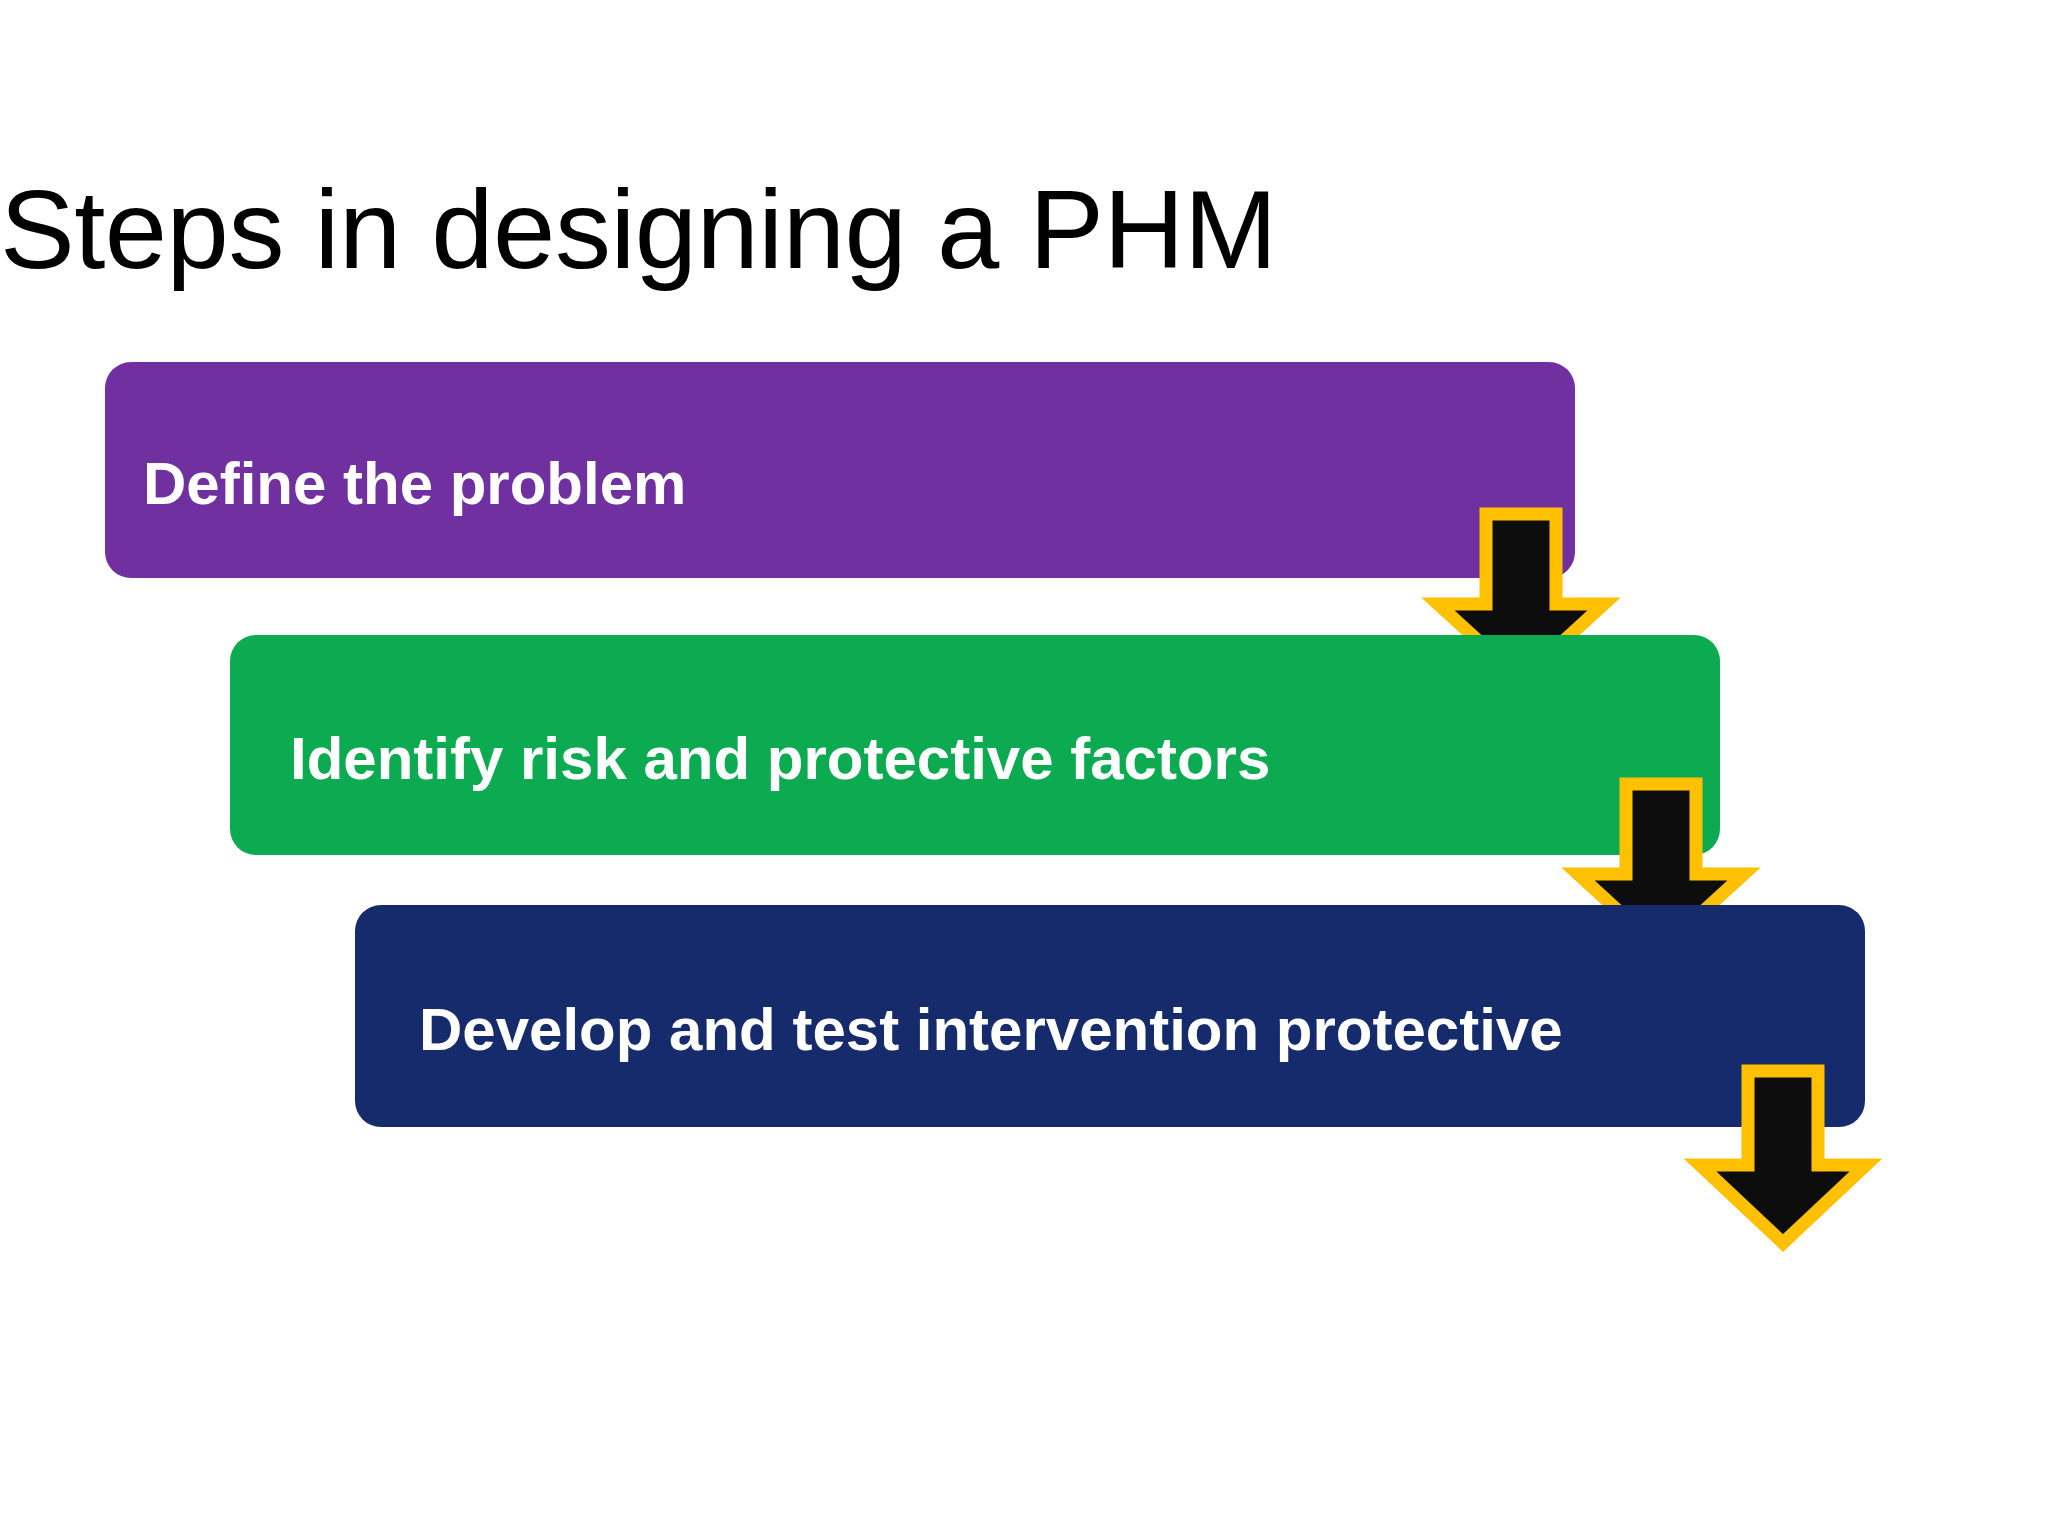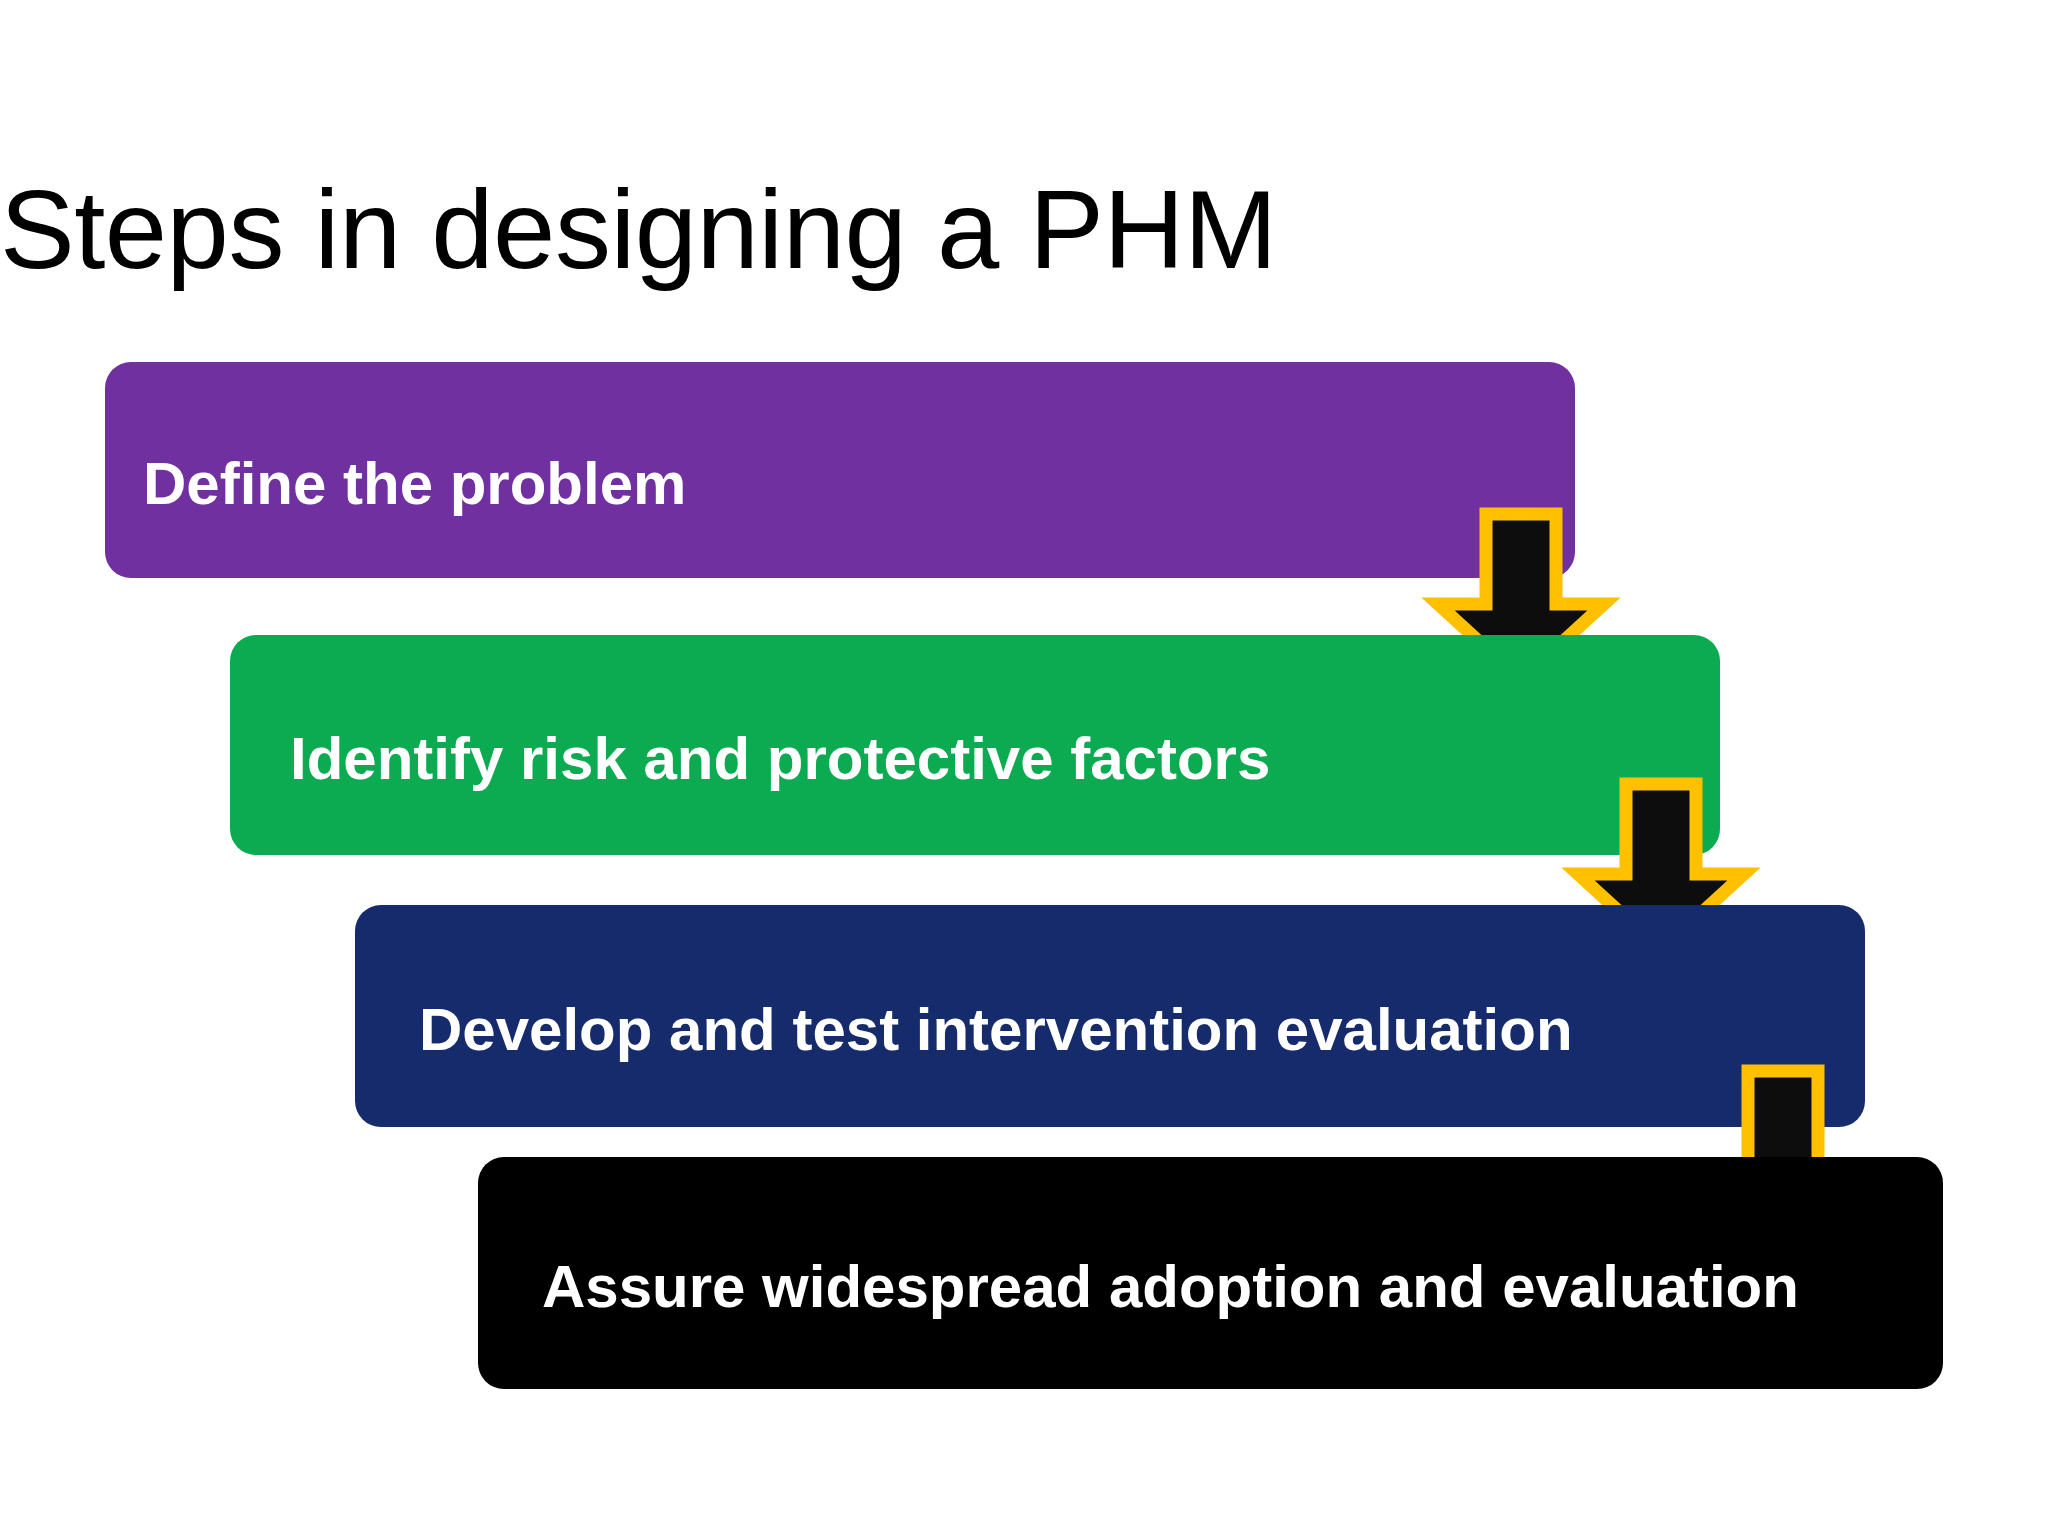--- a/index.html
+++ b/index.html
@@ -118,26 +118,23 @@
     <span class="step-label">Identify risk and protective factors</span>
   </div>
 
   <div class="connector-arrow" id="arrow-2">
     <svg width="186" height="180" viewBox="0 0 186 180" aria-hidden="true">
       <polygon points="58,6 128,6 128,96 176,96 93,172 10,96 58,96" fill="#0D0D0D" stroke="#FFC000" stroke-width="13" stroke-linejoin="miter"></polygon>
     </svg>
   </div>
 
   <div class="step-box" id="step-3">
-    <span class="step-label">Develop and test intervention evaluation</span>
+    <span class="step-label">Develop and test intervention protective</span>
   </div>
 
   <div class="connector-arrow" id="arrow-3">
     <svg width="186" height="186" viewBox="0 0 186 186" aria-hidden="true">
       <polygon points="58,6 128,6 128,100 176,100 93,178 10,100 58,100" fill="#0D0D0D" stroke="#FFC000" stroke-width="13" stroke-linejoin="miter"></polygon>
     </svg>
   </div>
 
-  <div class="step-box" id="step-4">
-    <span class="step-label">Assure widespread adoption and evaluation</span>
-  </div>
 
 </div>
 
 </body></html>

